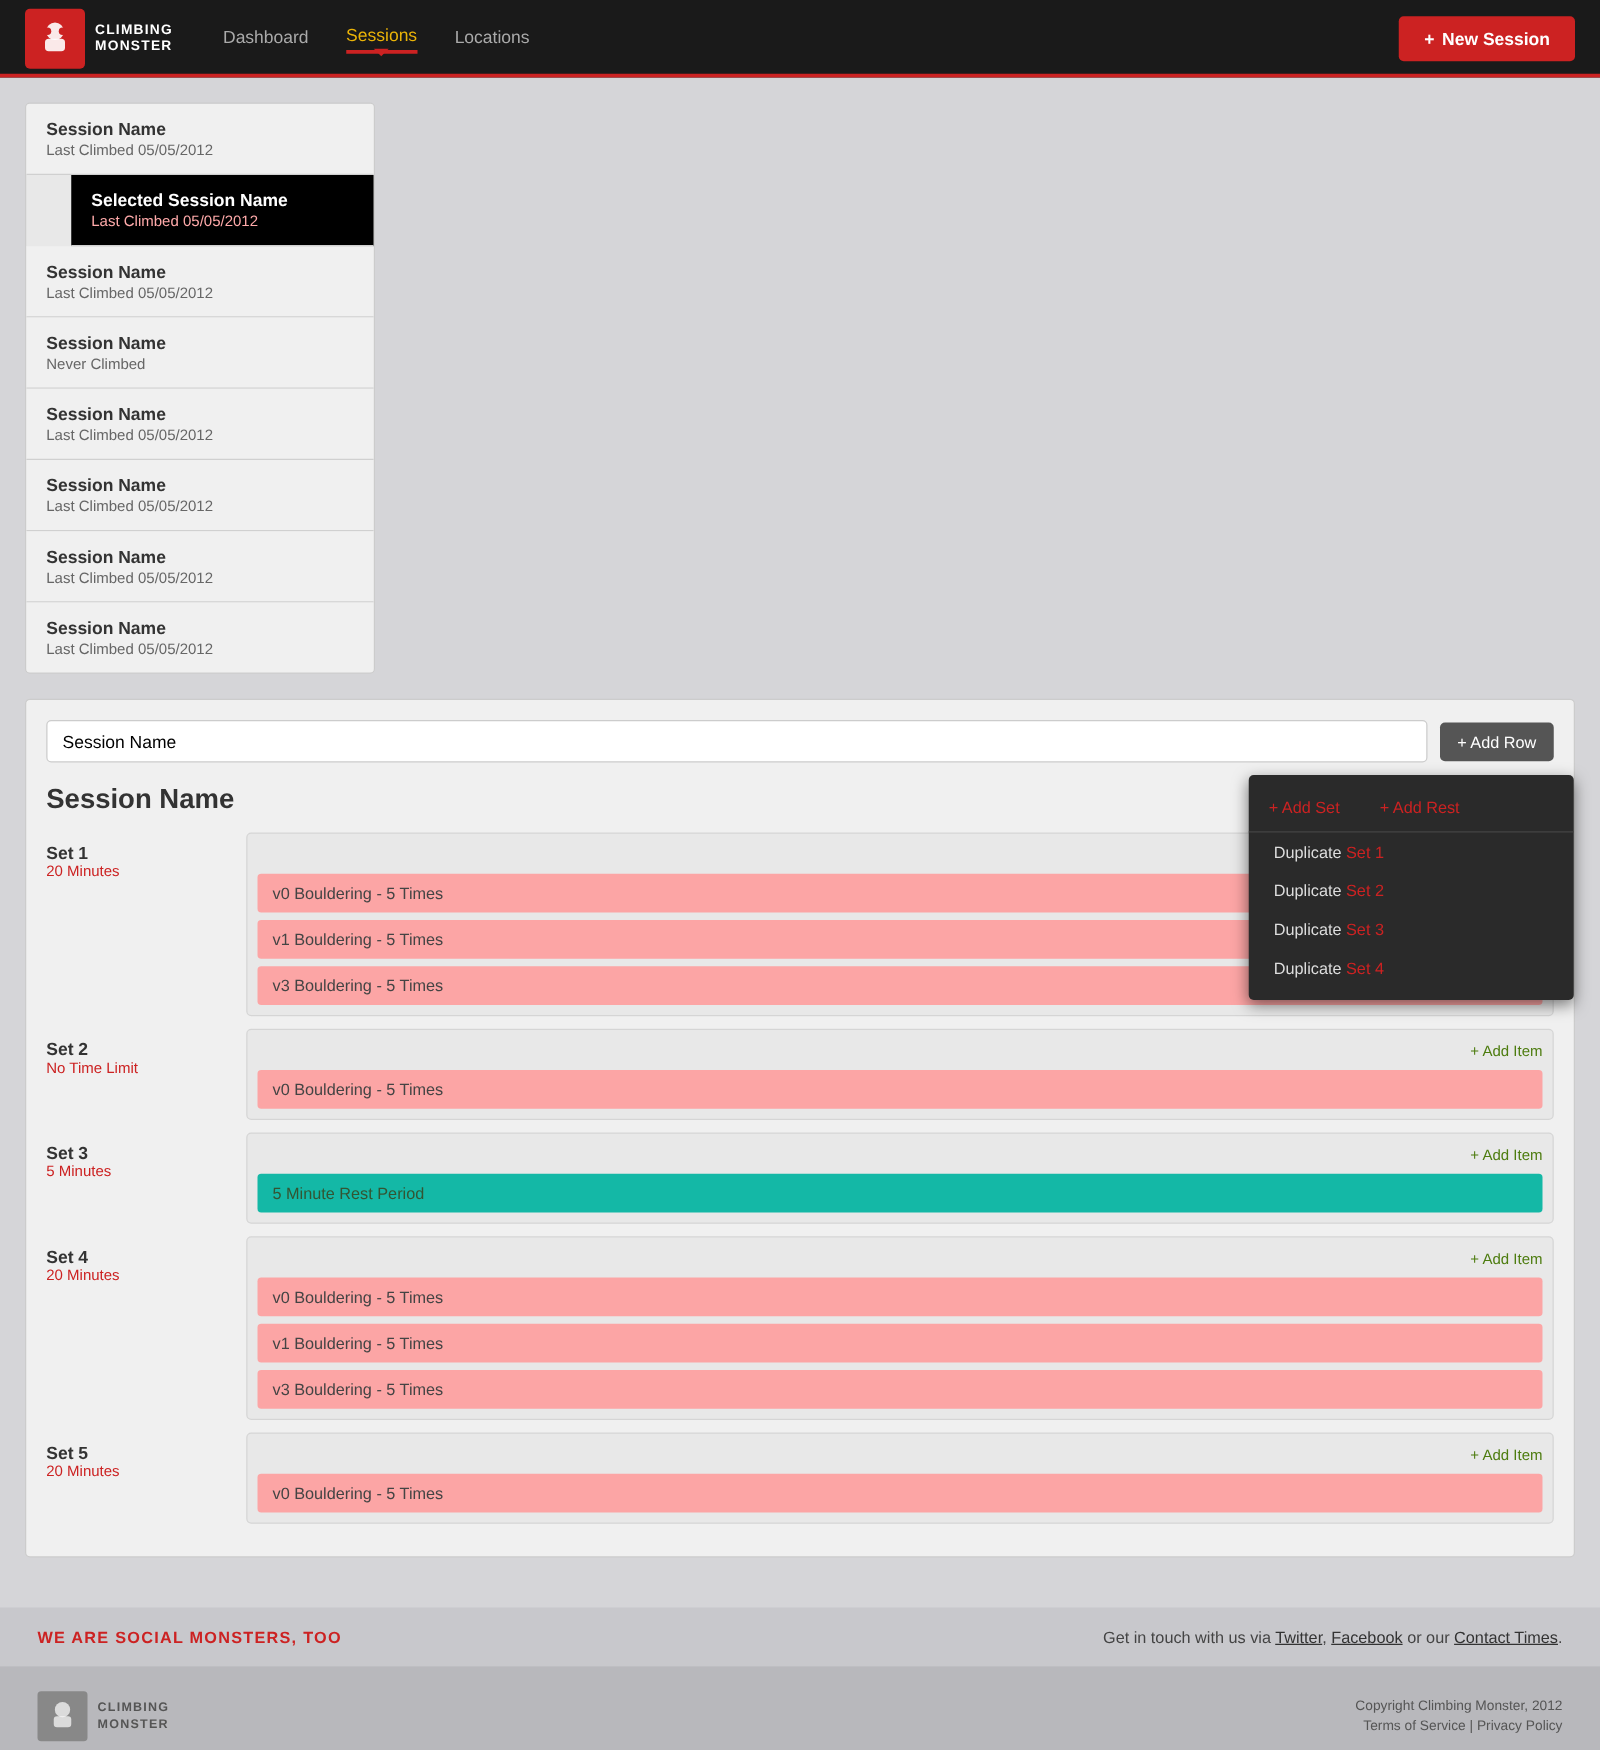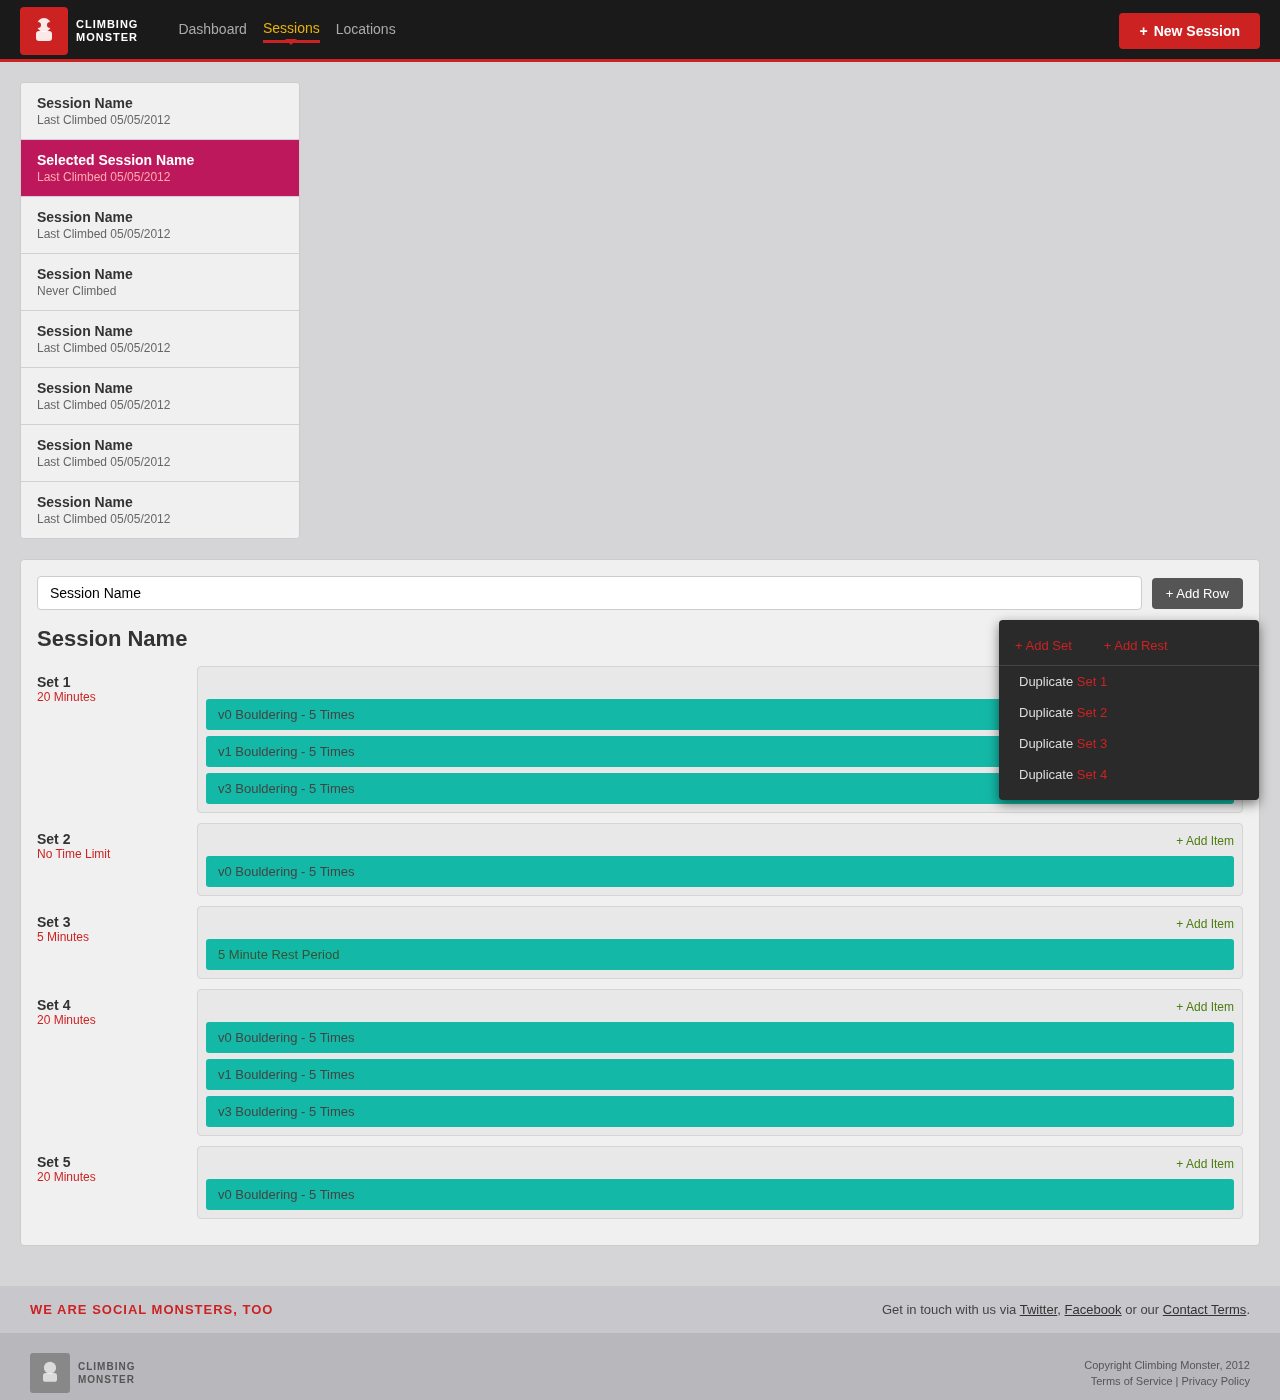--- a/index.html
+++ b/index.html
@@ -42,21 +42,21 @@
       color: white;
       font-size: 11px;
       font-weight: bold;
       line-height: 1.2;
       text-transform: uppercase;
       letter-spacing: 1px;
     }
     .nav {
       display: flex;
       align-items: center;
-      gap: 16px;
+      gap: 30px;
       flex: 1;
     }
     .nav-item {
       color: #aaa;
       font-size: 14px;
       text-decoration: none;
       cursor: pointer;
       padding-bottom: 4px;
     }
     .nav-item.active {
@@ -110,21 +110,22 @@
       border: 1px solid #ccc;
     }
     .session-item {
       padding: 12px 16px;
       border-bottom: 1px solid #d0d0d0;
       cursor: pointer;
       background: #f0f0f0;
     }
     .session-item:last-child { border-bottom: none; }
     .session-item.selected {
-      background: #be185d;
+      background: #000000;
+      margin-left: 36px;
     }
     .session-item.selected .session-item-name {
       color: white;
     }
     .session-item.selected .session-item-date {
       color: #ffaaaa;
     }
     .session-item-name {
       font-size: 14px;
       font-weight: bold;
@@ -241,21 +242,21 @@
       cursor: pointer;
     }
     .set-items-col {
       flex: 1;
       background: #e8e8e8;
       border-radius: 4px;
       padding: 4px 8px 8px;
       border: 1px solid #d5d5d5;
     }
     .set-item {
-      background: #14b8a6;
+      background: #fca5a5;
       padding: 8px 12px;
       border-radius: 3px;
       margin-top: 6px;
       font-size: 13px;
       color: #444;
     }
     .set-item.rest-item {
       background: #14b8a6;
       color: #335533;
     }
@@ -488,21 +489,21 @@
   </div>
 </div>
 
 <div class="footer-social">
   <div class="footer-social-title">WE ARE SOCIAL MONSTERS, TOO</div>
   <div class="footer-social-links">
     <span>Get in touch with us via </span>
     <a>Twitter</a>,
     <a>Facebook</a>
     <span> or our </span>
-    <a>Contact Terms</a><span>.</span>
+    <a>Contact Times</a><span>.</span>
   </div>
 </div>
 
 <div class="footer-bottom">
   <div class="footer-logo">
     <div class="footer-logo-icon">
       <svg width="28" height="28" viewBox="0 0 32 32">
         <circle cx="16" cy="10" r="7" fill="white" opacity="0.7"></circle>
         <rect x="8" y="16" width="16" height="10" rx="3" fill="white" opacity="0.7"></rect>
       </svg>

